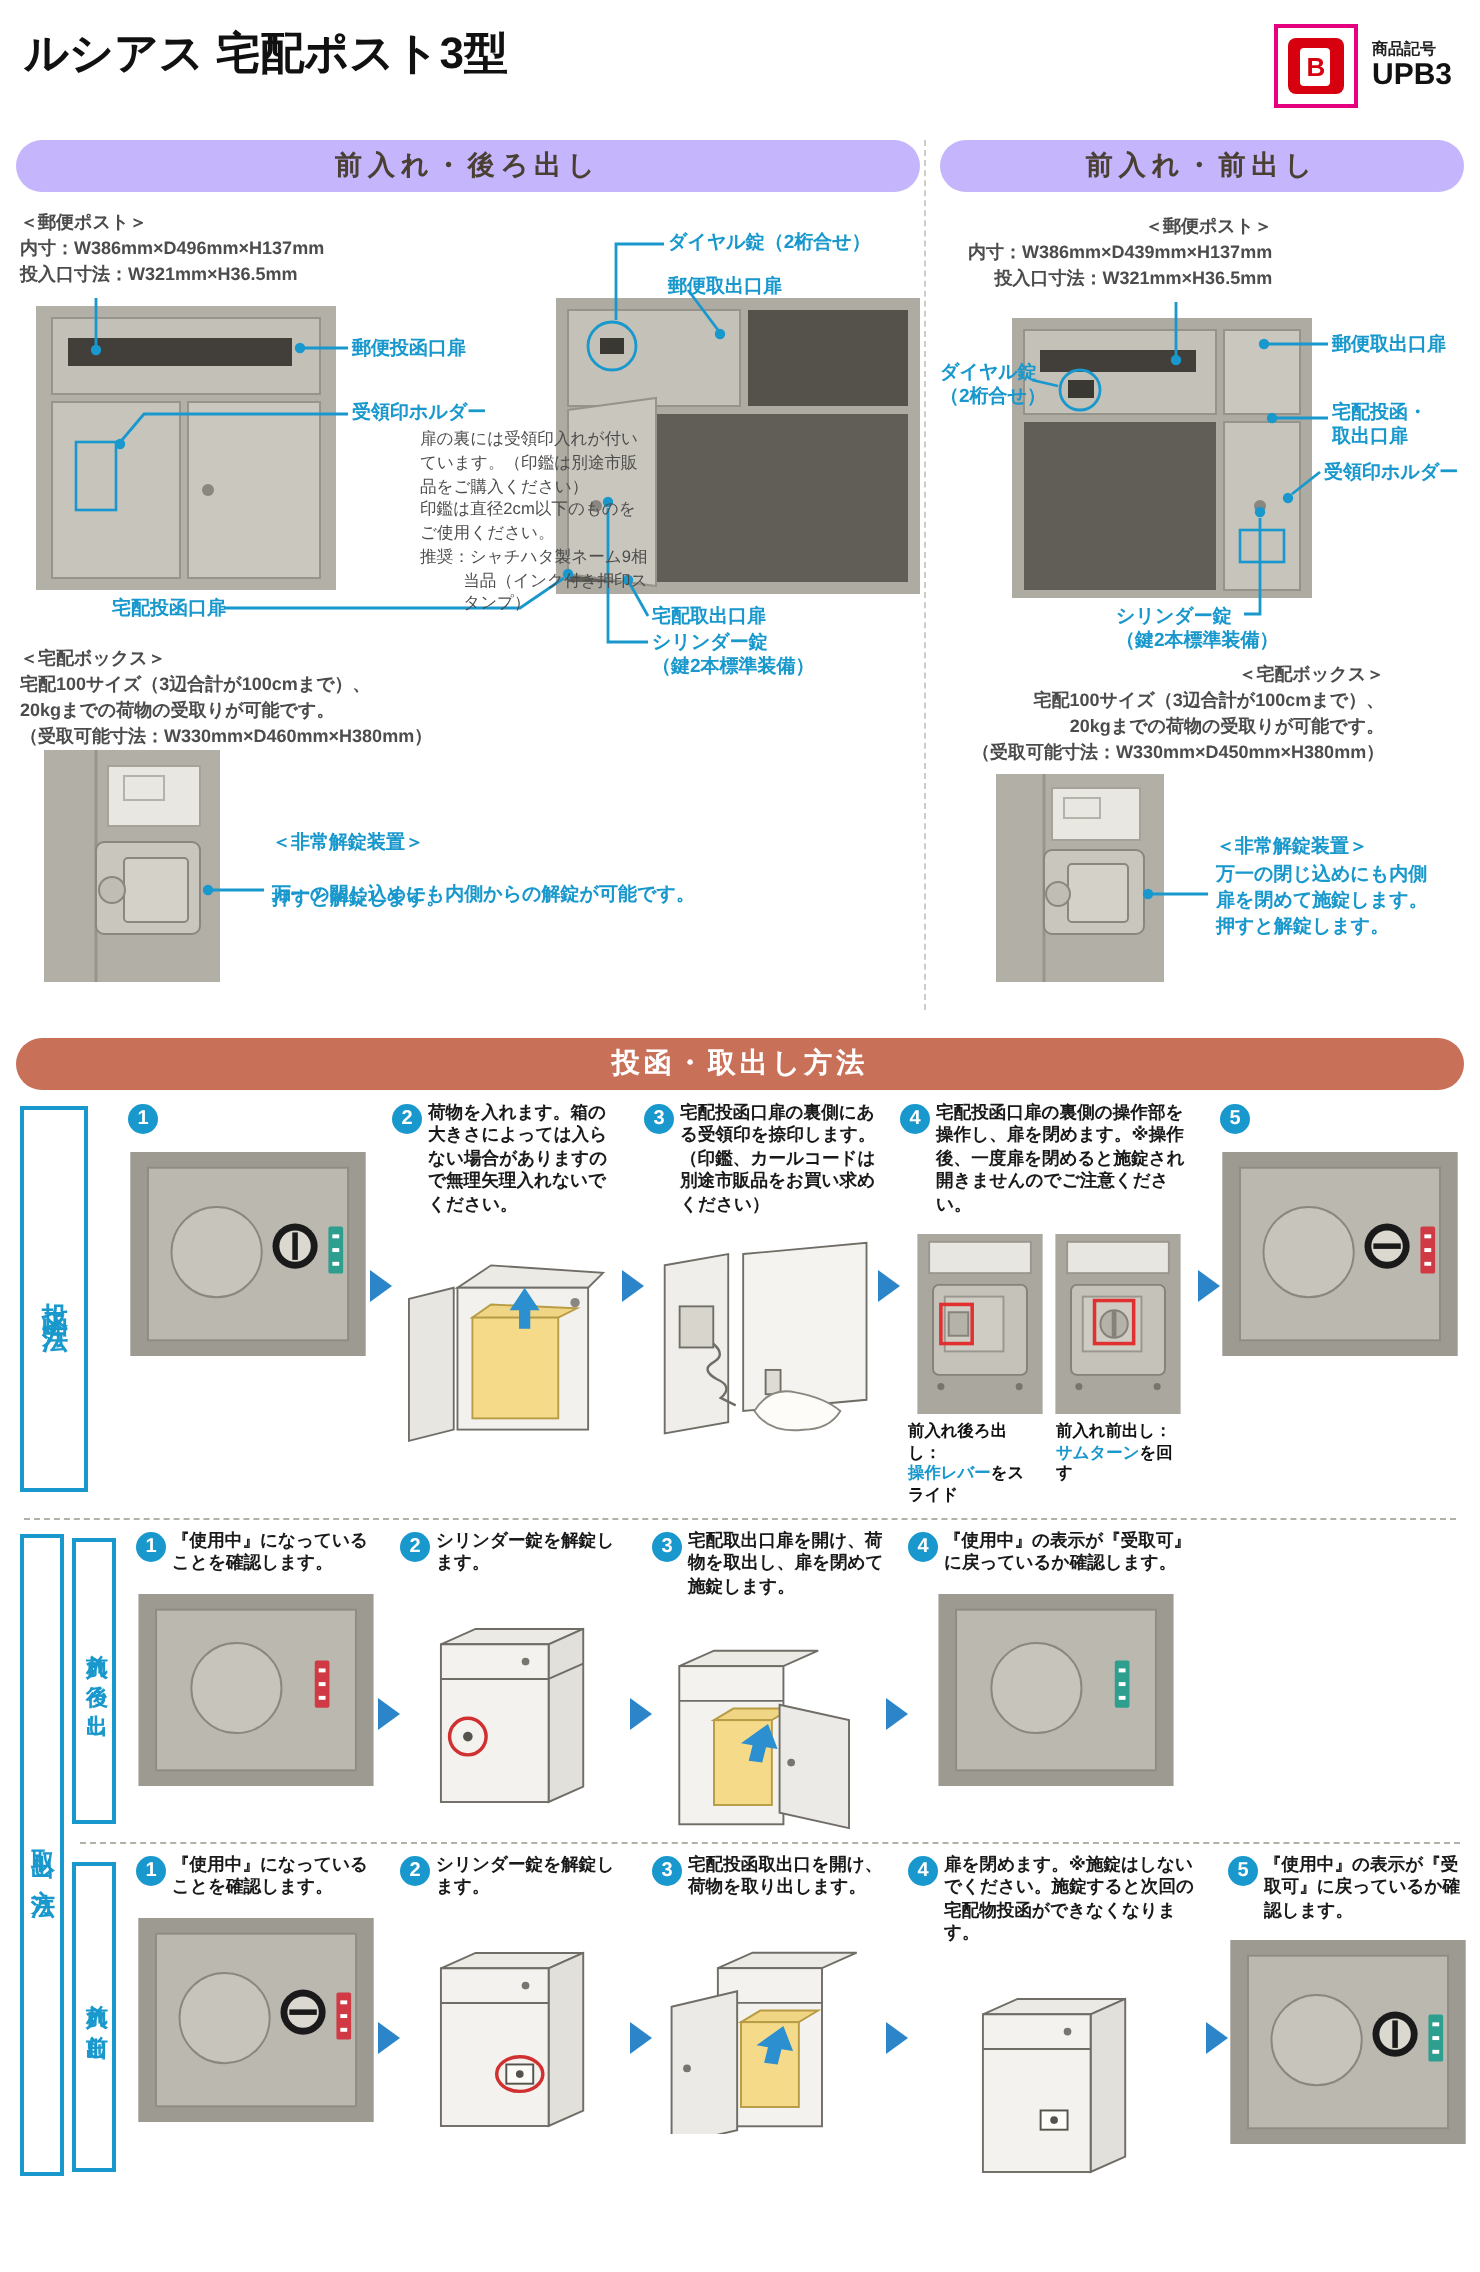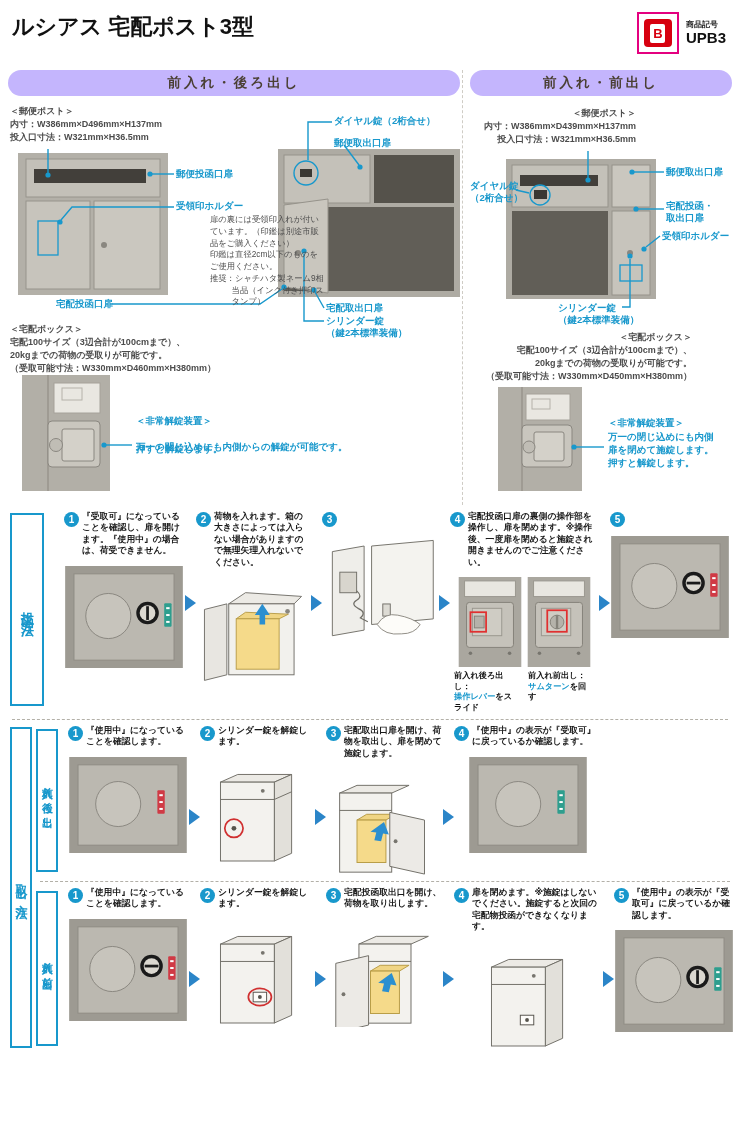--- a/index.html
+++ b/index.html
@@ -232,31 +232,31 @@
           <div>（受取可能寸法：W330mm×D450mm×H380mm）</div>
         </div>
         <div class="blab" style="left:138px;top:314px;">＜非常解錠装置＞</div>
         <div class="blab" style="left:138px;top:328px;font-weight:600;">万一の閉じ込めにも内側</div>
         <div class="blab" style="left:138px;top:341px;font-weight:600;">扉を閉めて施錠します。</div>
         <div class="blab" style="left:138px;top:354px;font-weight:600;">押すと解錠します。</div>
       </div>
     </div>
   </div>
 
+  <div class="banner orange b2">投函・取出し方法</div>
 
   <div class="methods">
 
     <div class="mrow">
       <div class="vbox vb-post">投函方法</div>
       <div class="steps">
 
         <div class="step s1">
           <div class="shead">
               <span class="snum">1</span>
-            <p class="stext">『受取可』になっていることを確認し、扉を開けます。『使用中』の場合は、荷受できません。</p>
             </div>
           <div class="simg">
             <svg width="118" height="102" viewBox="0 0 120 104">
                 <rect width="120" height="104" fill="#9d9a92"></rect>
                 <rect x="9" y="8" width="102" height="88" fill="#bbb8b0" stroke="#8f8c84"></rect>
                 <circle cx="44" cy="51" r="23" fill="#c7c4bc" stroke="#8a8780"></circle>
                 <circle cx="84" cy="48" r="11.5" fill="#1a1a1a"></circle>
                 <circle cx="84" cy="48" r="8" fill="#dbd8d0"></circle>
                 <rect x="82.6" y="41" width="2.8" height="14" fill="#1a1a1a"></rect>
                 <rect x="101" y="38" width="7.5" height="24" rx="1" fill="#2e9e8e"></rect>
@@ -287,20 +287,21 @@
               </svg>
           </div>
         </div>
         <div class="sp">
             <div class="tri"></div>
           </div>
 
         <div class="step s3">
           <div class="shead">
               <span class="snum">3</span>
+            <p class="stext">宅配投函口扉の裏側にある受領印を捺印します。（印鑑、カールコードは別途市販品をお買い求めください）</p>
             </div>
           <div class="simg">
             <svg width="114" height="106" viewBox="0 0 122 112">
                 <polygon points="52,10 118,4 118,88 52,94" fill="#f4f3ef" stroke="#6f6d66"></polygon>
                 <polygon points="10,16 44,10 44,100 10,106" fill="#efeeea" stroke="#6f6d66"></polygon>
                 <rect x="18" y="38" width="18" height="22" fill="#d8d5cd" stroke="#6f6d66"></rect>
                 <path d="M36,58 q7,6 0,10 q-7,4 2,9 q9,4 2,10 l8,4" fill="none" stroke="#6f6d66" stroke-width="1.3"></path>
                 <rect x="64" y="72" width="8" height="13" fill="#dddbd4" stroke="#6f6d66"></rect>
                 <path d="M58,94 q8,-13 22,-10 q16,3 24,10 q-6,10 -20,10 q-18,2 -26,-10 z" fill="#fdfcf9" stroke="#8a877f"></path>
               </svg>

